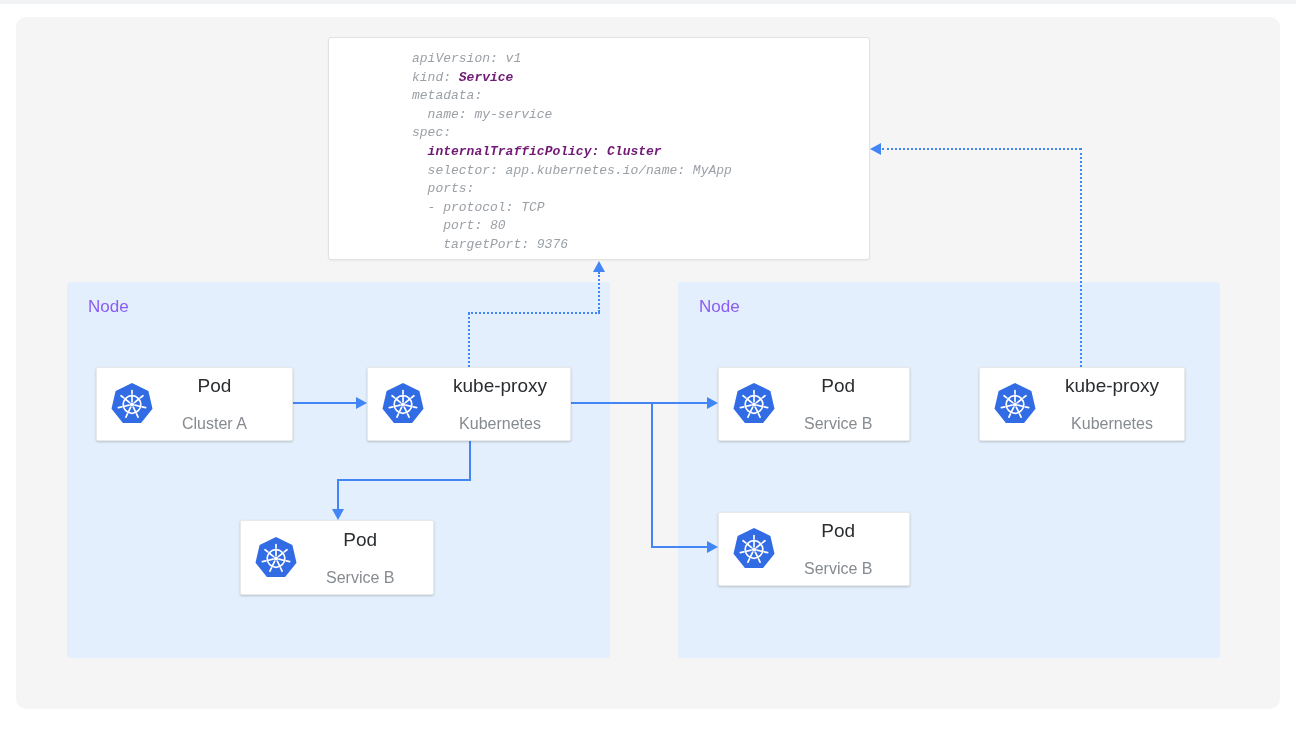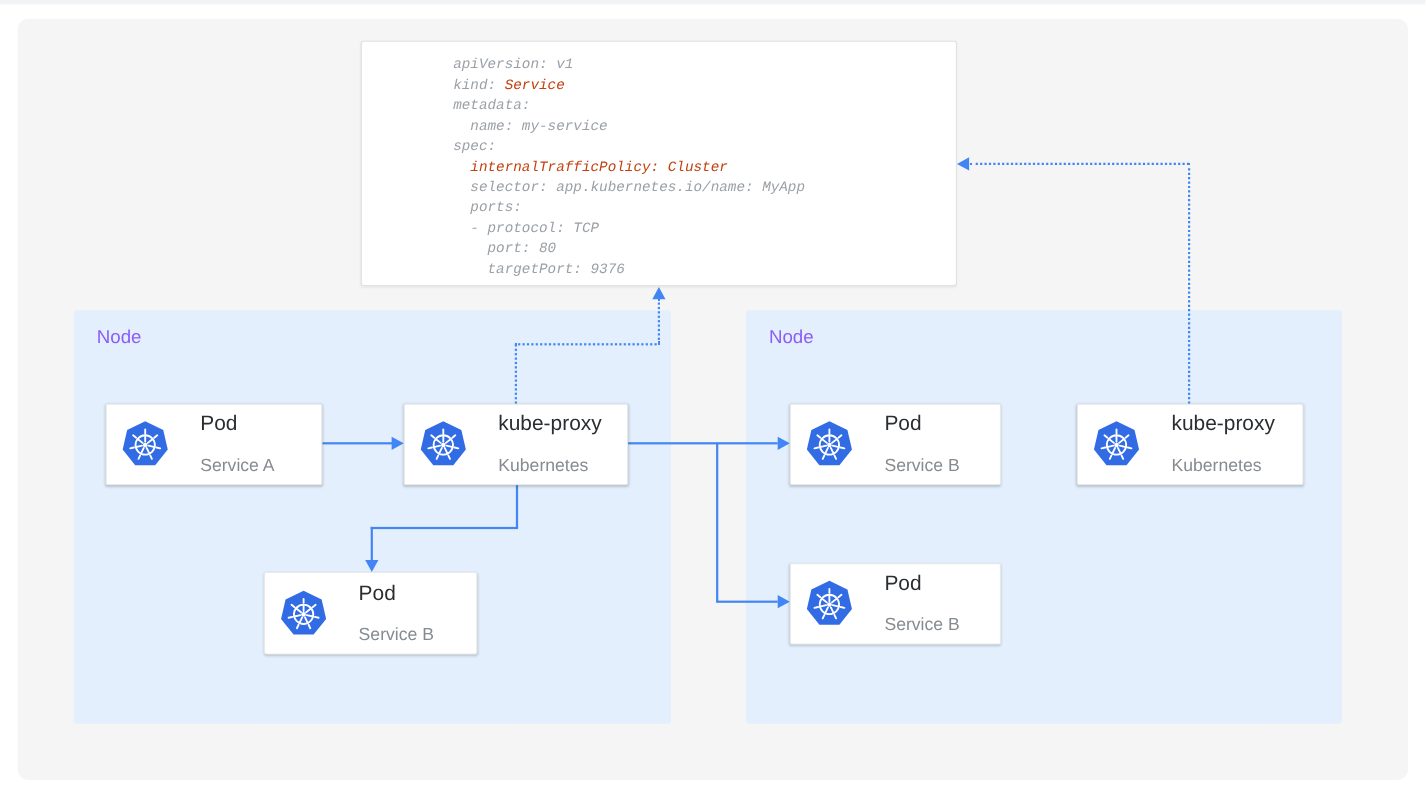--- a/index.html
+++ b/index.html
@@ -16,35 +16,35 @@
   .panel{position:absolute;left:16px;top:17px;width:1264px;height:692px;
     background:var(--panel);border-radius:10px;}
 
   
   .yaml-card{position:absolute;left:328px;top:37px;width:542px;height:223px;
     background:#fff;border:1px solid #e2e2e2;border-radius:3px;
     box-shadow:0 1px 2px rgba(0,0,0,.05);}
   .yaml-code{position:absolute;left:83px;top:12px;
     font-family:"Liberation Mono", monospace;font-style:italic;font-size:13px;
     line-height:18.6px;color:#9aa0a6;white-space:pre;}
-  .yaml-code .b{font-weight:400;color:#c2410c;}
+  .yaml-code .b{font-weight:700;color:#701a75;}
 
   
   .node{position:absolute;top:282px;width:543px;height:376px;
     background:var(--node-bg);border-radius:3px;}
   .node-left{left:67px;}
   .node-right{left:678px;width:542px;}
   .node-label{position:absolute;left:21px;top:15px;font-size:17px;color:#8b5cf6;}
 
   
   .card{position:absolute;background:#fff;border:1px solid #e9e9e9;border-radius:2px;
     box-shadow:0 1px 2px rgba(60,64,67,.18),0 1px 3px rgba(60,64,67,.08);
     display:flex;align-items:center;padding-left:13px;}
   .icon-slot{width:44px;height:44px;flex:0 0 44px;display:block;}
-  .card-text{display:flex;flex-direction:column;margin-left:28px;gap:17px;}
+  .card-text{display:flex;flex-direction:column;margin-left:28px;gap:17px;align-items:center;}
   .card-title{font-size:19px;line-height:23px;color:#2b2e31;}
   .card-subtitle{font-size:16px;line-height:20px;color:#868b90;}
 
   
   .seg{position:absolute;background:var(--blue);}
   .dot-h{position:absolute;border-top:2px dotted var(--blue);height:0;}
   .dot-v{position:absolute;border-left:2px dotted var(--blue);width:0;}
   .ah{position:absolute;width:0;height:0;}
   .ah-right{border-top:6px solid transparent;border-bottom:6px solid transparent;
     border-left:11px solid var(--blue);}
@@ -116,21 +116,21 @@
       <line x1="26.56" y1="31.96" x2="28.07" y2="35.11"></line>
       <line x1="17.44" y1="31.96" x2="15.93" y2="35.11"></line>
       <line x1="11.76" y1="24.84" x2="8.35" y2="25.61"></line>
       <line x1="13.79" y1="15.95" x2="11.05" y2="13.77"></line>
     </g>
     <circle cx="22" cy="22.5" r="2.1" fill="#ffffff"></circle>
   </svg>
 </span>
     <span class="card-text">
       <span class="card-title">Pod</span>
-      <span class="card-subtitle">Service A</span>
+      <span class="card-subtitle">Cluster A</span>
     </span>
   </div>
   <div class="card" style="left:367px;top:367px;width:204px;height:74px">
     <span class="icon-slot">
   <svg width="44" height="44" viewBox="0 0 44 44" aria-hidden="true">
     <polygon points="22,1 38.4,8.9 42.5,26.7 31.1,40.9 12.9,40.9 1.5,26.7 5.6,8.9" style="fill:var(--k8s-blue)"></polygon>
     <g stroke="#ffffff" stroke-width="1.7" fill="none" stroke-linecap="round">
       <circle cx="22" cy="22.5" r="8.8"></circle>
       <line x1="22" y1="19.5" x2="22" y2="13.7"></line>
       <line x1="24.35" y1="20.63" x2="28.88" y2="17.01"></line>

